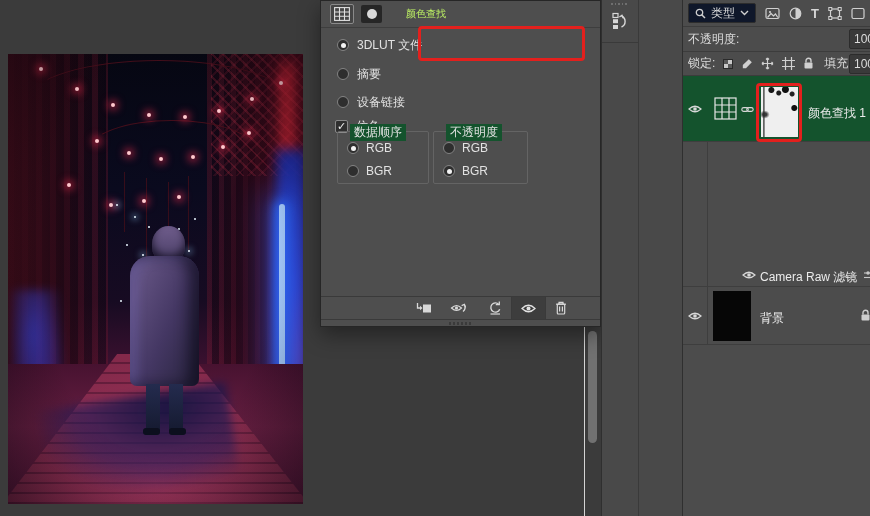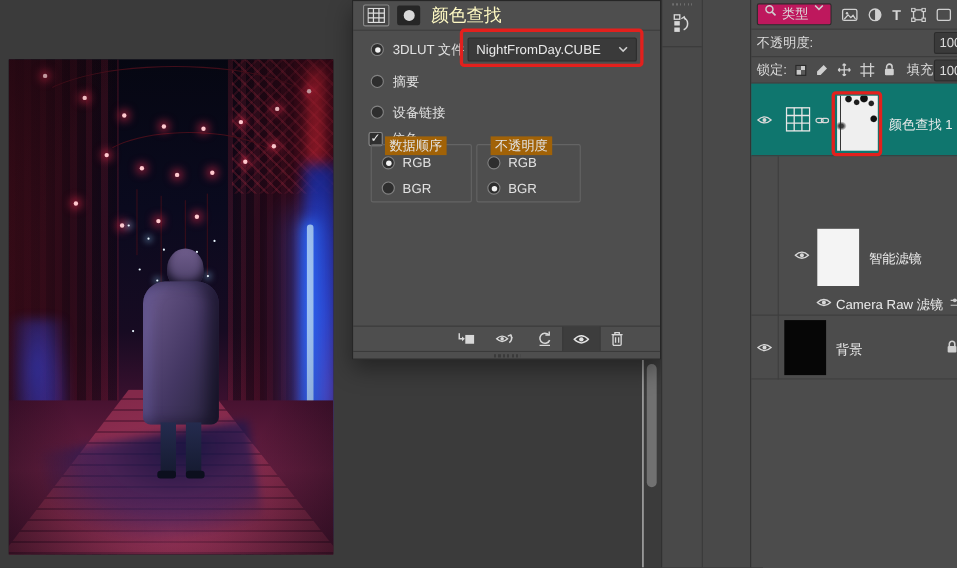--- a/index.html
+++ b/index.html
@@ -83,32 +83,32 @@
   
   #props{left:320px;top:0;width:281px;height:327px;background:#4e4e4e;
     border:1px solid #262626;box-shadow:0 8px 20px rgba(0,0,0,.4)}
   #props-header{left:0;top:0;width:100%;height:27px;border-bottom:1px solid #3e3e3e;
     display:flex;align-items:center;padding-left:9px;gap:7px}
   .hdr-gridbtn{width:24px;height:20px;border:1px solid #8a8a8a;border-radius:2px;
     display:flex;align-items:center;justify-content:center;background:#454545}
   .hdr-maskbtn{width:21px;height:18px;background:#262626;border-radius:2px;
     display:flex;align-items:center;justify-content:center}
   .hdr-maskbtn i{width:10px;height:10px;border-radius:50%;background:#d9d9d9;display:block}
-  #props-title{font-size:16px;color:#fef9c3;margin-left:3px}
+  #props-title{font-size:10px;color:#bef264;margin-left:17px}
   .prow{left:0;width:100%;height:24px;display:flex;align-items:center;padding-left:16px;gap:8px}
   .radio{width:12px;height:12px;border-radius:50%;background:#2e2e2e;border:1px solid #838383;position:relative;flex:none}
   .radio.on::after{content:"";position:absolute;left:2.5px;top:2.5px;width:5px;height:5px;border-radius:50%;background:#f2f2f2}
   .plbl{color:#e2e2e2;white-space:nowrap}
   .dd{position:absolute;left:104px;width:154px;height:22px;background:#3a3a3a;border:1px solid #2c2c2c;
     border-radius:2px;display:flex;align-items:center;padding:0 7px;color:#e9e9e9;white-space:nowrap;overflow:hidden}
   .dd .chev{margin-left:auto;flex:none}
   .cbx{width:13px;height:13px;background:#2f2f2f;border:1px solid #8a8a8a;border-radius:2px;
     color:#f0f0f0;font-size:11px;line-height:11px;text-align:center;flex:none}
   .grp{position:absolute;border:1px solid #646464;border-radius:2px}
-  .grp-title{position:absolute;top:-8px;left:12px;background:#a16207;padding:0 4px;color:#e2e2e2}
+  .grp-title{position:absolute;top:-8px;left:12px;background:#14532d;padding:0 4px;color:#e2e2e2}
   .grp-row{position:absolute;left:9px;display:flex;align-items:center;gap:7px}
   #props-toolbar{left:0;top:295px;width:100%;height:24px;border-top:1px solid #3a3a3a;border-bottom:1px solid #3a3a3a;
     display:flex;align-items:center;justify-content:flex-end;padding-right:24px}
   .tb-btn{height:100%;display:flex;align-items:center;justify-content:center;padding:0 9px}
   .tb-btn.hl{background:#3d3d3d;border-left:1px solid #3a3a3a;border-right:1px solid #3a3a3a}
   #props-grip{left:128px;top:321px;width:24px;height:3px;
     background:repeating-linear-gradient(90deg,#3a3a3a 0 2px,transparent 2px 4px)}
   .red-annot{position:absolute;border:3px solid #e3201d;border-radius:4px;z-index:60;pointer-events:none}
 
   
@@ -116,22 +116,22 @@
   #dock-divider{left:36px;top:0;width:1px;height:516px;background:#3a3a3a}
   #dock-tab{left:0;top:0;width:36px;height:43px;border-bottom:1px solid #3a3a3a}
   #dock-grip{left:9px;top:3px;width:18px;height:2px;
     background:repeating-linear-gradient(90deg,#6f6f6f 0 1.5px,transparent 1.5px 3.5px)}
   #dock-icon{left:9px;top:12px}
 
   
   #layers{left:683px;top:0;width:187px;height:516px;background:#4c4c4c}
   .lp-row{left:0;width:187px;display:flex;align-items:center}
   #lp-filter{top:0;height:27px;border-bottom:1px solid #3c3c3c;padding:0 5px;gap:9px}
-  .search-box{width:84px;height:20px;background:#be185d;border:1px solid #2c2c2c;border-radius:2px;
-    display:flex;align-items:flex-start;gap:5px;padding:0 6px}
+  .search-box{width:84px;height:20px;background:#0f172a;border:1px solid #2c2c2c;border-radius:2px;
+    display:flex;align-items:center;gap:5px;padding:0 6px}
   .search-box .chev{margin-left:auto}
   #lp-blend{top:27px;height:25px;border-bottom:1px solid #3c3c3c;padding:0 5px;gap:6px}
   .blend-dd{width:107px;height:20px;background:#3a3a3a;border:1px solid #2c2c2c;border-radius:2px;
     display:flex;align-items:center;padding:0 7px}
   .blend-dd .chev{margin-left:auto}
   #lp-lock{top:52px;height:24px;border-bottom:1px solid #3c3c3c;padding:0 5px;gap:8px}
   .val-field{position:absolute;left:166px;width:36px;height:20px;background:#3a3a3a;border:1px solid #2c2c2c;
     border-radius:2px;display:flex;align-items:center;padding:0 4px;overflow:hidden}
   .chk-board{width:10px;height:10px;border:1px solid #2a2a2a;
     background:conic-gradient(#c9c9c9 0 25%,#595959 0 50%,#c9c9c9 0 75%,#595959 0)}
@@ -208,28 +208,20 @@
     <span class="hdr-maskbtn">
         <i></i>
       </span>
     <span id="props-title">颜色查找</span>
   </div>
 
   <div class="prow abs" style="top:32px">
     <span class="radio on"></span>
     <span class="plbl">3DLUT 文件</span>
   </div>
-  <div class="dd" style="top:33px">
-    <span>NightFromDay.CUBE</span>
-    <span class="chev">
-      <svg width="9" height="6" viewBox="0 0 9 6">
-          <path d="M1 1 L4.5 4.5 L8 1" fill="none" stroke="#cfcfcf" stroke-width="1.4"></path>
-        </svg>
-    </span>
-  </div>
 
   <div class="prow abs" style="top:61px">
     <span class="radio"></span>
     <span class="plbl">摘要</span>
   </div>
 
   <div class="prow abs" style="top:89px">
     <span class="radio"></span>
     <span class="plbl">设备链接</span>
   </div>
@@ -401,21 +393,21 @@
       </svg>
     </span>
     <span style="margin-left:2px;white-space:nowrap">填充:</span>
     <span class="val-field" style="top:2px">
       <span>100%</span>
     </span>
   </div>
 
   <div id="eye-col-line" class="abs"></div>
 
-  <div class="lrow" style="top:76px;height:66px;background:#0f766e">
+  <div class="lrow" style="top:76px;height:66px;background:#14532d">
     <span class="eye-cell" style="top:28px">
       <svg width="14" height="10" viewBox="0 0 14 10">
           <path d="M1 5 Q7 -0.5 13 5 Q7 10.5 1 5 Z" fill="none" stroke="#d8d8d8" stroke-width="1.2"></path>
           <circle cx="7" cy="5" r="1.8" fill="#d8d8d8"></circle>
         </svg>
     </span>
     <span class="abs" style="left:31px;top:21px">
       <svg width="23" height="23" viewBox="0 0 23 23" stroke="#e6e6e6" stroke-width="1.2" fill="none">
         <rect x="1" y="1" width="21" height="21"></rect>
         <path d="M8 1 V22 M15 1 V22 M1 8 H22 M1 15 H22"></path>
@@ -426,30 +418,20 @@
         <rect x="0.8" y="2.6" width="6.5" height="3.8" rx="1.9" fill="none" stroke="#d8d8d8" stroke-width="1.1"></rect>
         <rect x="5.7" y="2.6" width="6.5" height="3.8" rx="1.9" fill="none" stroke="#d8d8d8" stroke-width="1.1"></rect>
       </svg>
     </span>
     <span class="mask-thumb" style="left:78px;top:11px;width:37px;height:50px"></span>
     <span class="layer-name" style="left:125px;top:29px">颜色查找 1</span>
     <span class="sep"></span>
   </div>
 
 
-  <div class="lrow" style="top:202px;height:61px">
-    <span class="abs" style="left:39px;top:25px">
-      <svg width="14" height="10" viewBox="0 0 14 10">
-          <path d="M1 5 Q7 -0.5 13 5 Q7 10.5 1 5 Z" fill="none" stroke="#d8d8d8" stroke-width="1.2"></path>
-          <circle cx="7" cy="5" r="1.8" fill="#d8d8d8"></circle>
-        </svg>
-    </span>
-    <span class="white-thumb" style="left:60px;top:6px;width:38px;height:52px"></span>
-    <span class="layer-name" style="left:107px;top:25px">智能滤镜</span>
-  </div>
 
   <div class="lrow" style="top:263px;height:24px">
     <span class="abs" style="left:59px;top:7px">
       <svg width="14" height="10" viewBox="0 0 14 10">
           <path d="M1 5 Q7 -0.5 13 5 Q7 10.5 1 5 Z" fill="none" stroke="#d8d8d8" stroke-width="1.2"></path>
           <circle cx="7" cy="5" r="1.8" fill="#d8d8d8"></circle>
         </svg>
     </span>
     <span class="layer-name" style="left:77px;top:6px">Camera Raw 滤镜</span>
     <span class="abs" style="left:181px;top:7px">

